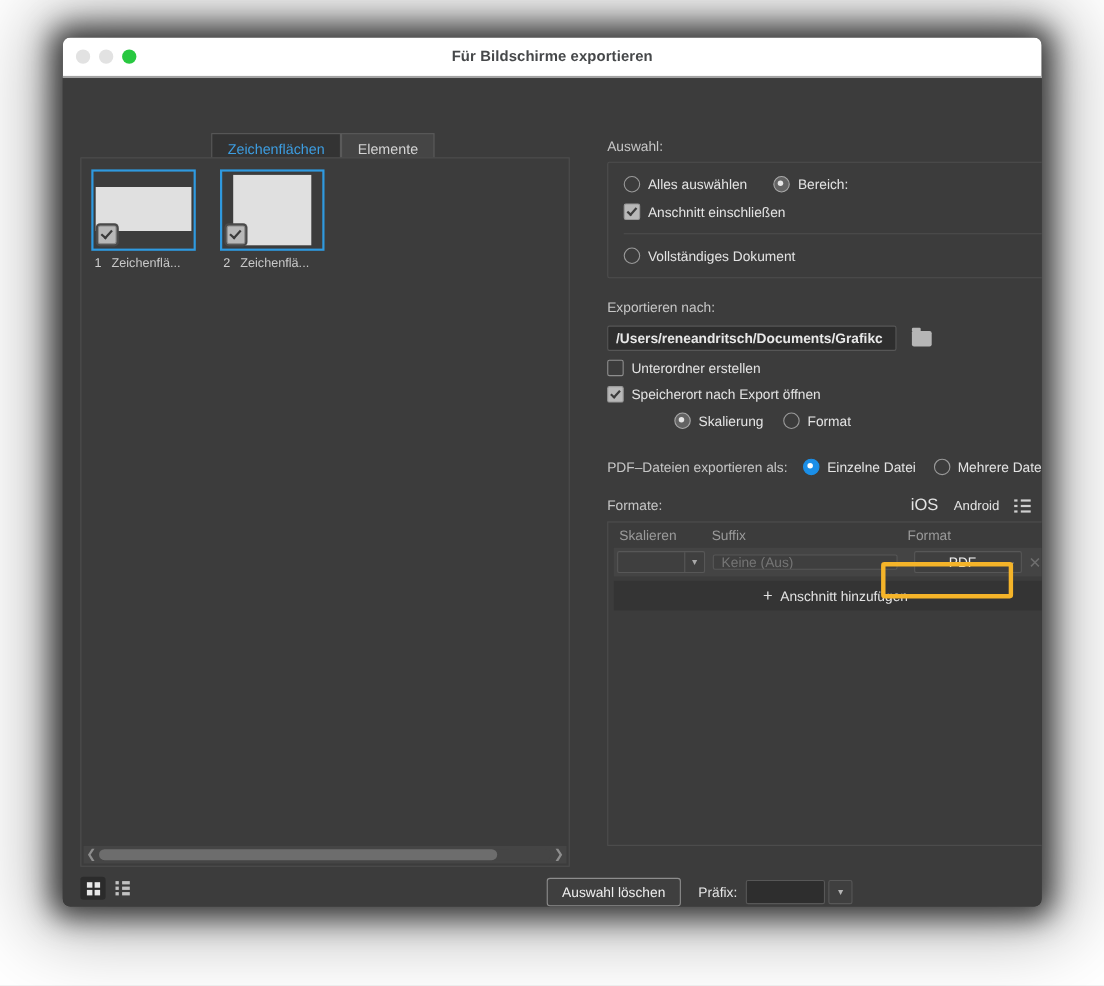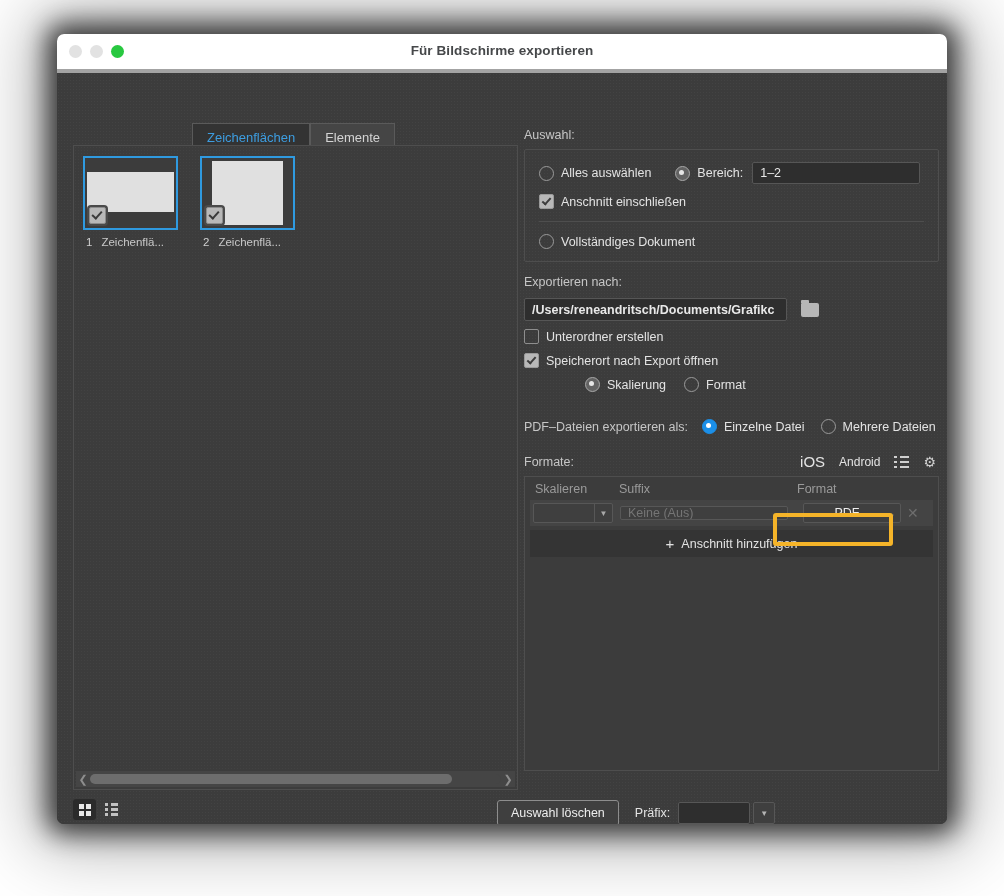--- a/index.html
+++ b/index.html
@@ -33,21 +33,21 @@
     overflow: hidden;
     box-shadow: 0 0 26px 10px rgba(0,0,0,0.72), 0 0 70px 24px rgba(0,0,0,0.30);
     background: #3a3a3a;
   }
 
   
   .titlebar {
     position: relative;
     height: 35px;
     background: #ffffff;
-    border-bottom: 4px solid #a3a3a3;
+    border-bottom: 2px solid #a3a3a3;
   }
   .traffic {
     position: absolute;
     top: 11px;
     display: flex;
     gap: 8px;
     left: 12px;
   }
   .dot { width: 13px; height: 13px; border-radius: 50%; }
   .dot.close   { background: #e2e2e2; }
@@ -215,21 +215,21 @@
   .vt .grid4 {
     display: grid; grid-template-columns: 5px 5px; grid-template-rows: 5px 5px; gap: 2px;
   }
   .vt .grid4 i { background: #e8e8e8; display: block; }
   .vt .listico { display: grid; grid-template-columns: 3px 7px; grid-template-rows: 3px 3px 3px; gap: 2px 3px; }
   .vt .listico i { background: #c2c2c2; display: block; }
 
   
   .rightpanel {
     position: absolute;
-    left: 467px;
+    left: 495px;
     top: 2px;
     width: 415px;
     height: 710px;
   }
   .sectlabel {
     font-size: 12.5px;
     color: #c6c6c6;
     margin: 0 0 7px 0;
   }
   .group {
@@ -468,21 +468,20 @@
       <div class="rightpanel">
 
         <div style="position:absolute; left:0; top:53px; width:415px;">
           <div class="sectlabel">Auswahl:</div>
           <div class="group" style="padding:12px 14px 12px 14px;">
             <div class="row">
               <span class="radio"></span>
               <span class="lbl">Alles auswählen</span>
               <span class="radio on-gray" style="margin-left:24px;"></span>
               <span class="lbl">Bereich:</span>
-              <input class="textfield" style="margin-left: 9px; width: 168px;" value="1–2">
             </div>
             <div class="row" style="margin-top:10px;">
               <span class="check on"></span>
               <span class="lbl">Anschnitt einschließen</span>
             </div>
             <div class="divider" style="margin:12px 0 12px 0;"></div>
             <div class="row">
               <span class="radio"></span>
               <span class="lbl">Vollständiges Dokument</span>
             </div>

